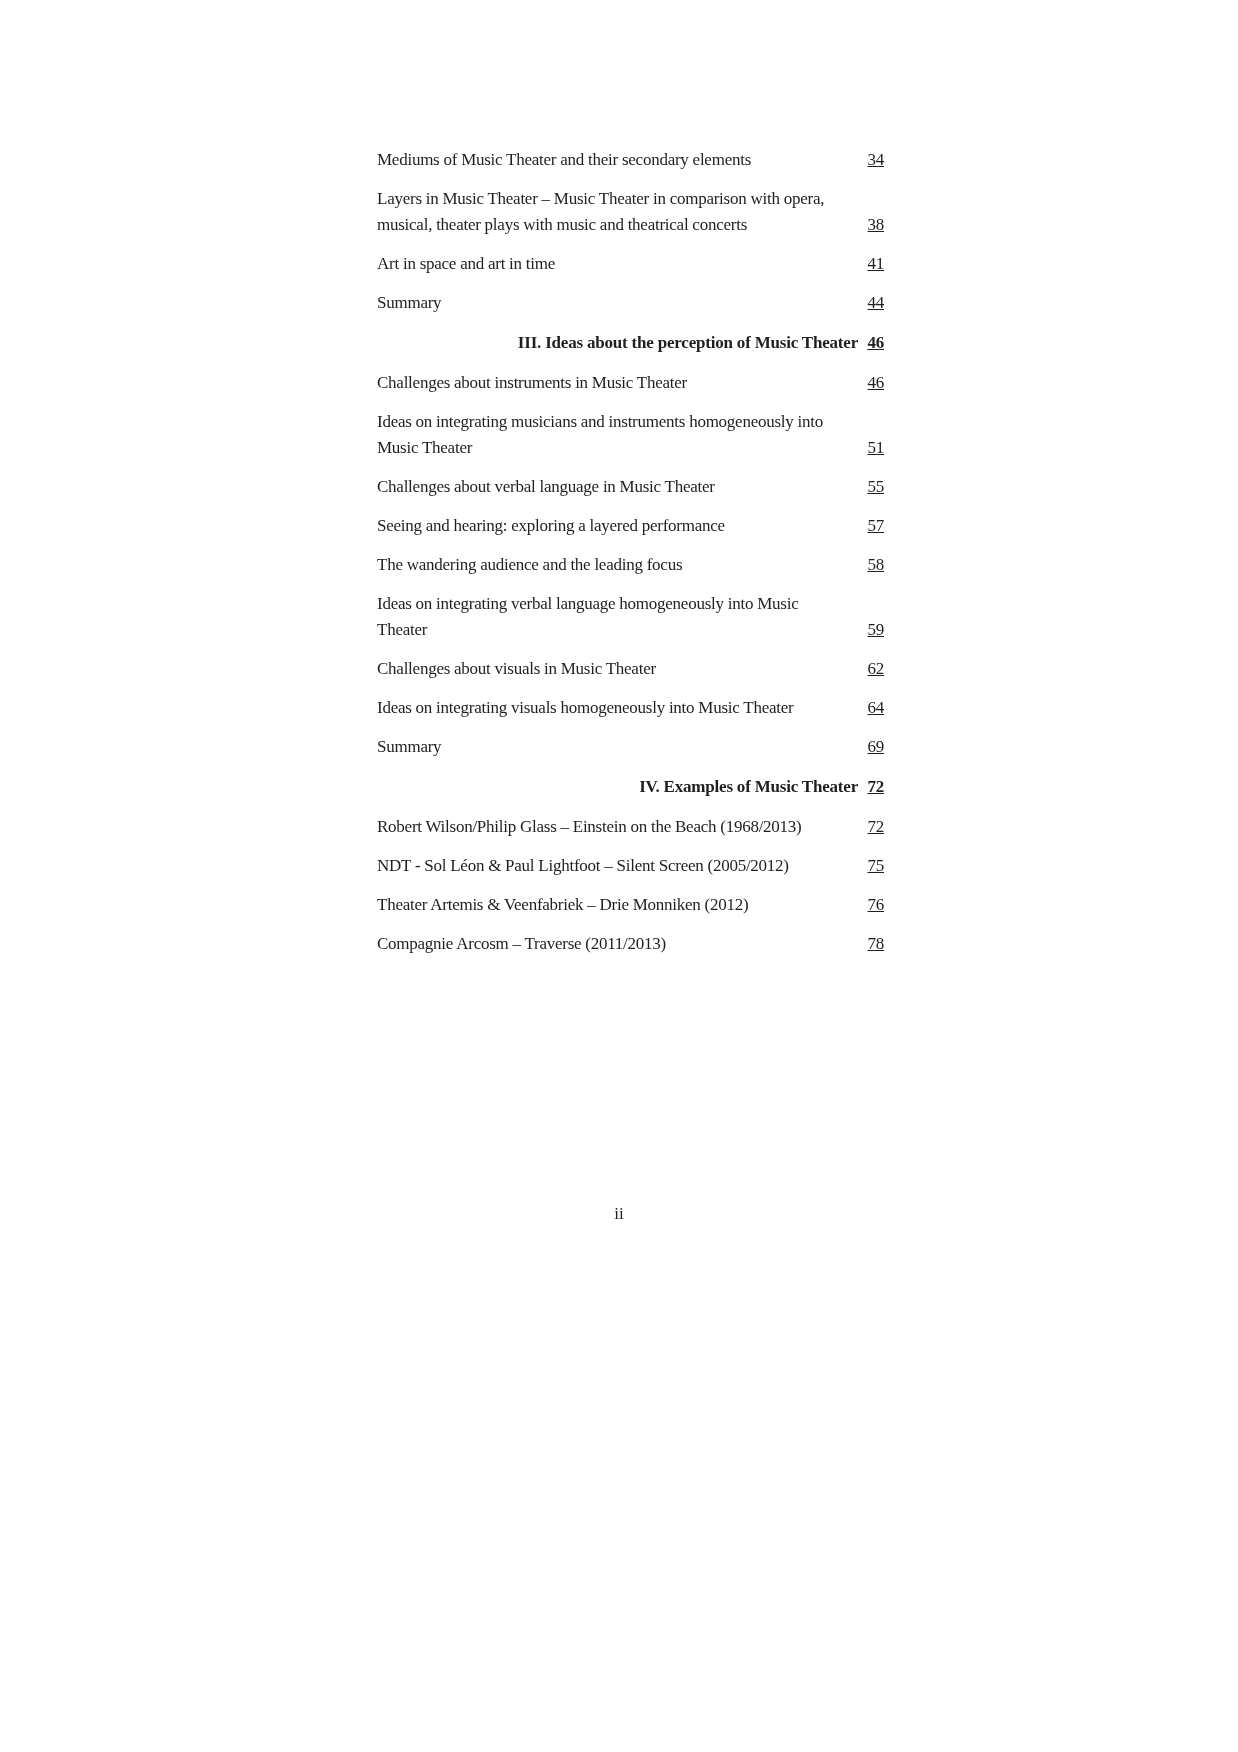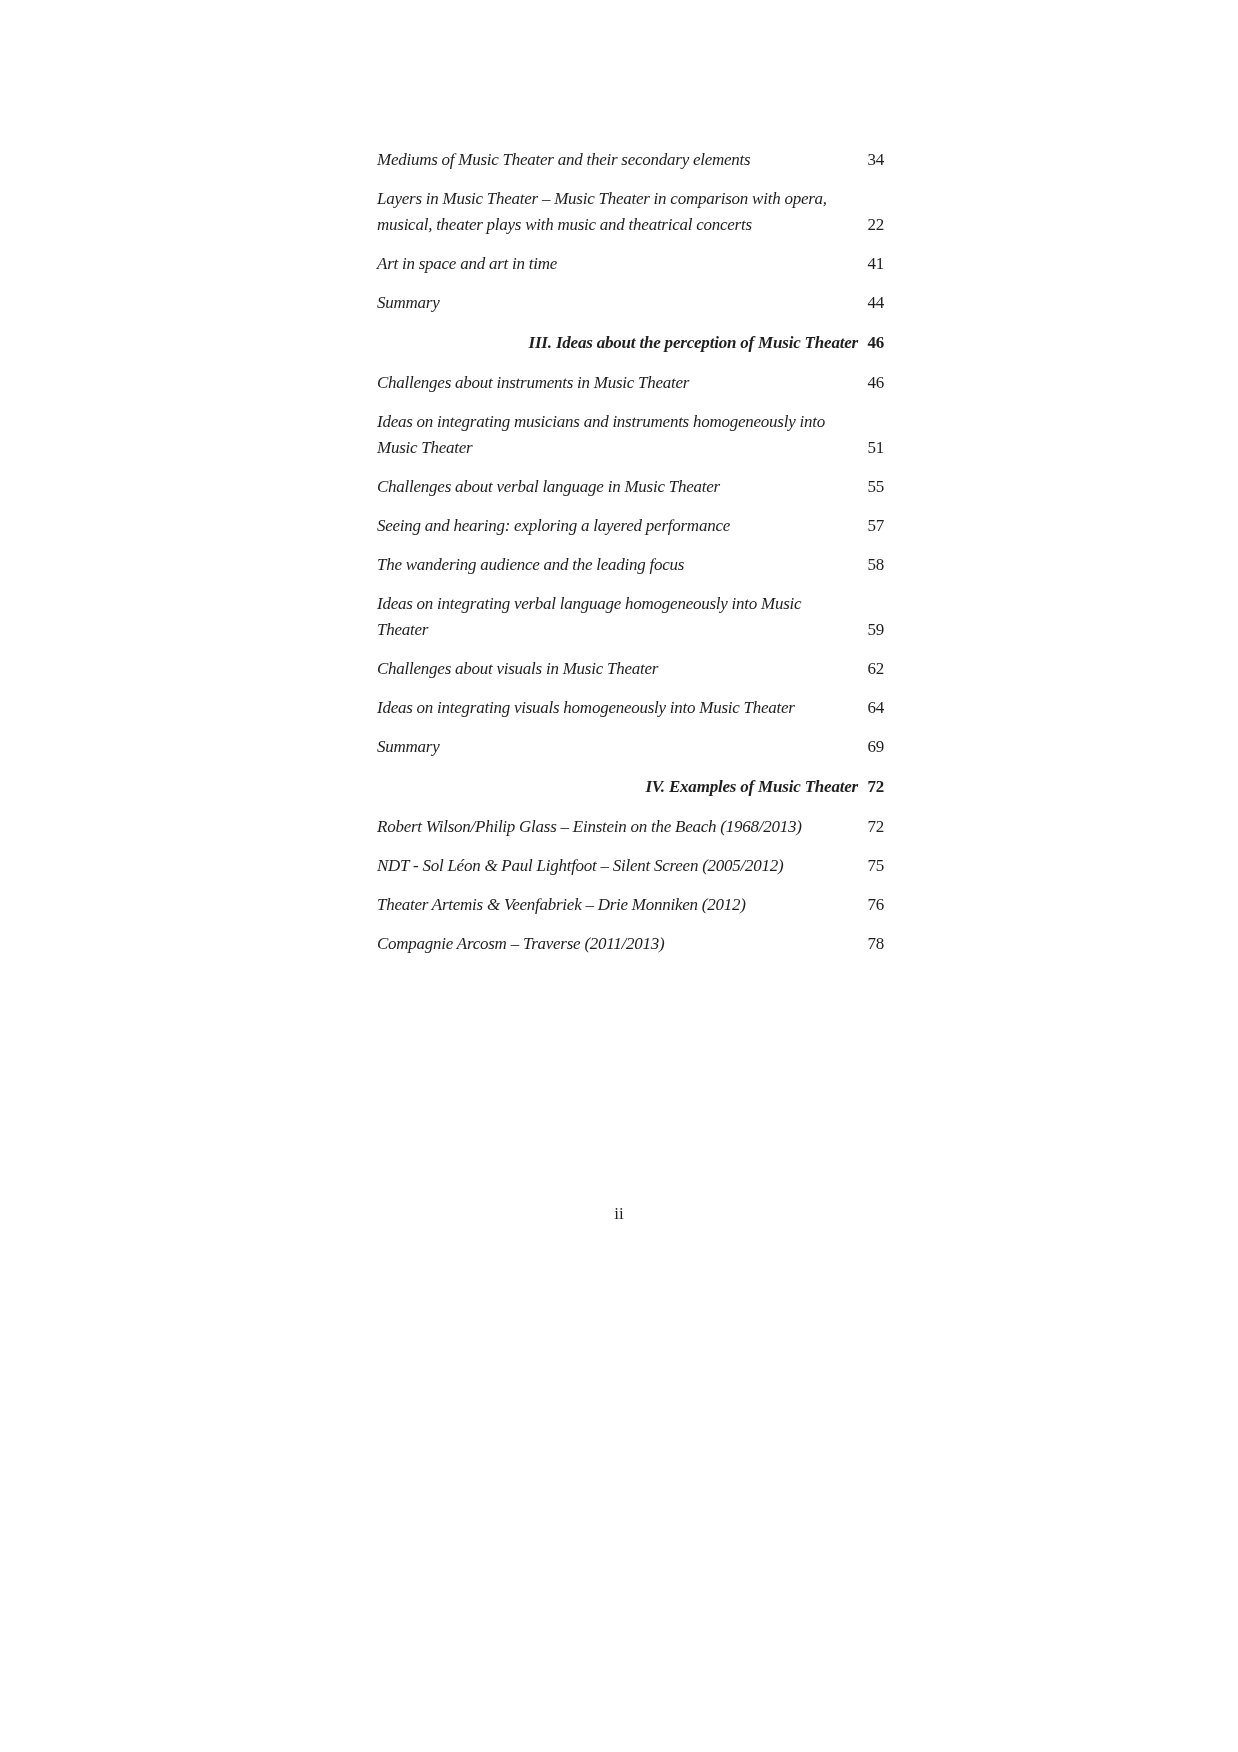--- a/index.html
+++ b/index.html
@@ -39,27 +39,27 @@
     font-size: 17px;
     line-height: 28px;
     font-weight: bold;
     letter-spacing: -0.2px;
     text-align: right;
   }
   .toc-title {
     display: block;
     white-space: pre-line;
     padding-right: 26px;
-    font-style: italic;
   }
   .toc-row .toc-page-num {
     position: absolute;
     right: 0;
     bottom: 0;
     white-space: nowrap;
+    text-decoration: underline;
   }
   .page-footer {
     position: absolute;
     left: 0;
     right: 0;
     top: 1204px;
     text-align: center;
     font-size: 17px;
     line-height: 20px;
     color: #1f1f1f;
@@ -69,21 +69,21 @@
 <body>
 
 <main class="toc-container" id="toc-container">
     <div class="toc-row entry">
     <span class="toc-title">Mediums of Music Theater and their secondary elements</span>
     <span class="toc-page-num">34</span>
   </div>
     <div class="toc-row entry">
     <span class="toc-title">Layers in Music Theater – Music Theater in comparison with opera,
 musical, theater plays with music and theatrical concerts</span>
-    <span class="toc-page-num">22</span>
+    <span class="toc-page-num">38</span>
   </div>
     <div class="toc-row entry">
     <span class="toc-title">Art in space and art in time</span>
     <span class="toc-page-num">41</span>
   </div>
     <div class="toc-row entry">
     <span class="toc-title">Summary</span>
     <span class="toc-page-num">44</span>
   </div>
     <div class="toc-row heading">

